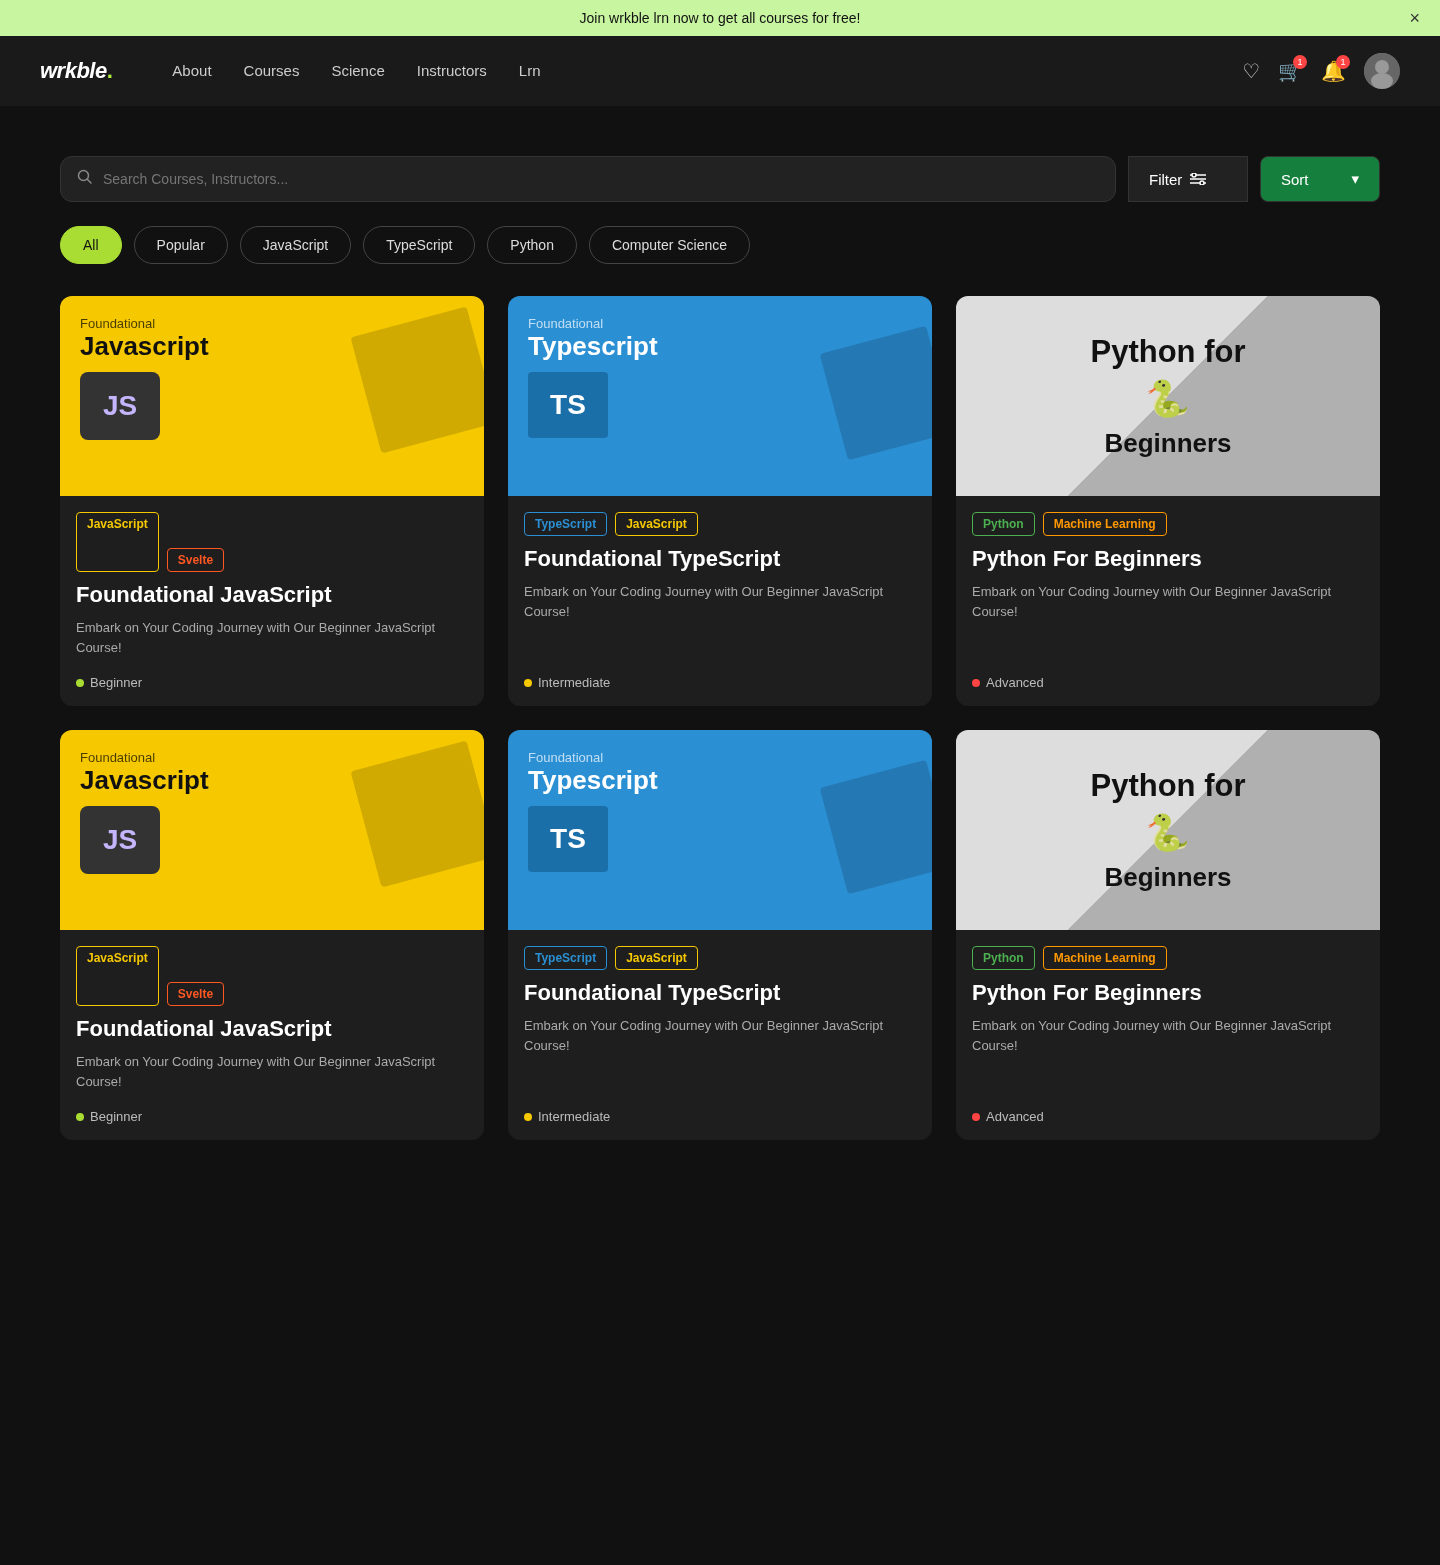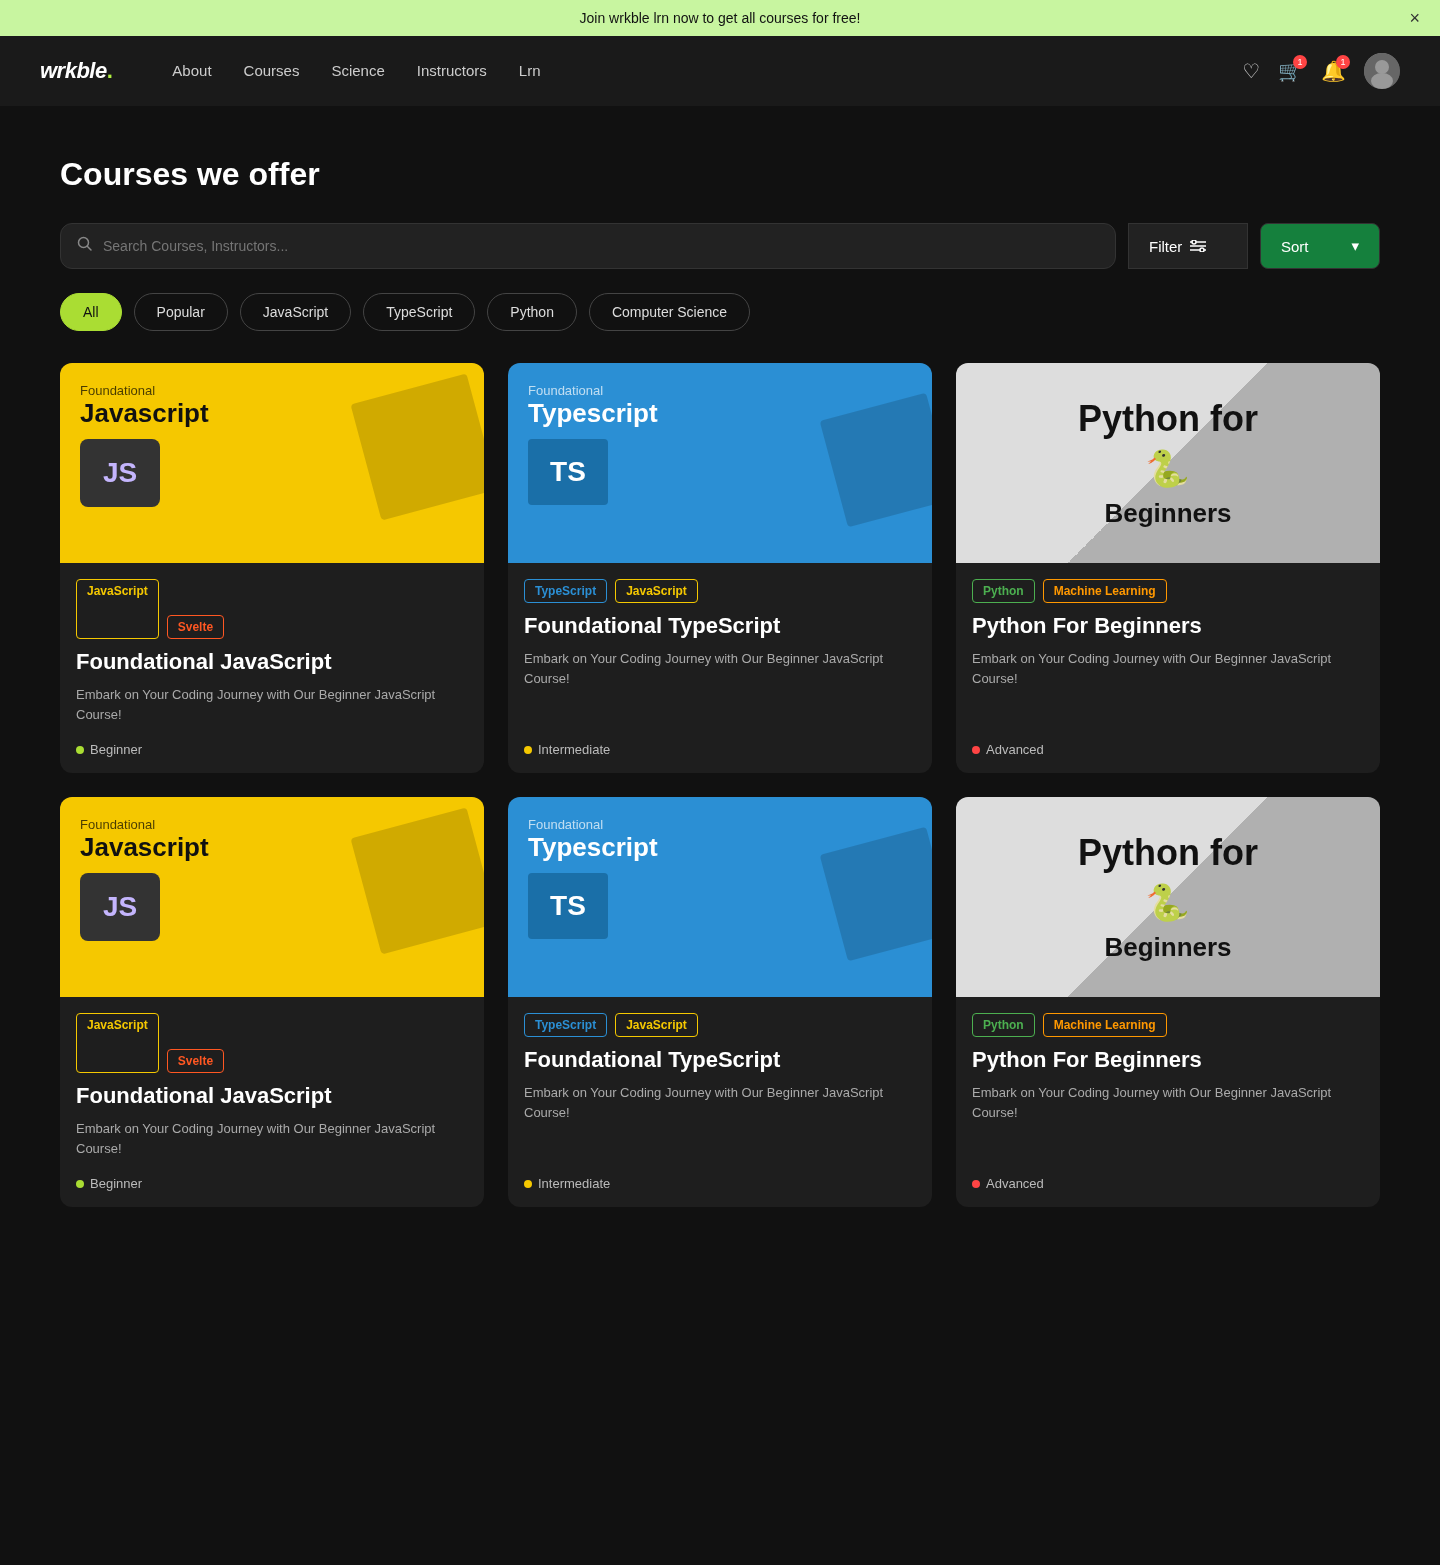--- a/index.html
+++ b/index.html
@@ -301,21 +301,21 @@
     .python-illustration {
       position: absolute;
       inset: 0;
       display: flex;
       flex-direction: column;
       align-items: center;
       justify-content: center;
       padding: 20px;
     }
     .python-title {
-      font-size: 36px;
+      font-size: 31px;
       font-weight: 800;
       color: #111;
       text-align: center;
       line-height: 1.2;
     }
     .python-icon {
       font-size: 36px;
       margin: 8px 0;
     }
     .python-subtitle {
@@ -418,21 +418,20 @@
       <svg width="36" height="36" viewBox="0 0 36 36">
         <circle cx="18" cy="18" r="18" fill="#666"></circle>
         <circle cx="18" cy="14" r="7" fill="#999"></circle>
         <ellipse cx="18" cy="28" rx="11" ry="8" fill="#999"></ellipse>
       </svg>
     </div>
   </div>
 </nav>
 
 <div class="main-content">
-  <h1 class="page-title">Courses we offer</h1>
 
   <div class="search-filter-row">
     <div class="search-box">
       <span class="search-icon-svg">
         <svg width="16" height="16" viewBox="0 0 16 16" fill="none">
           <circle cx="6.5" cy="6.5" r="5" stroke="#888" stroke-width="1.5"></circle>
           <line x1="10.5" y1="10.5" x2="14" y2="14" stroke="#888" stroke-width="1.5" stroke-linecap="round"></line>
         </svg>
       </span>
       <input type="text" placeholder="Search Courses, Instructors..." style="">

